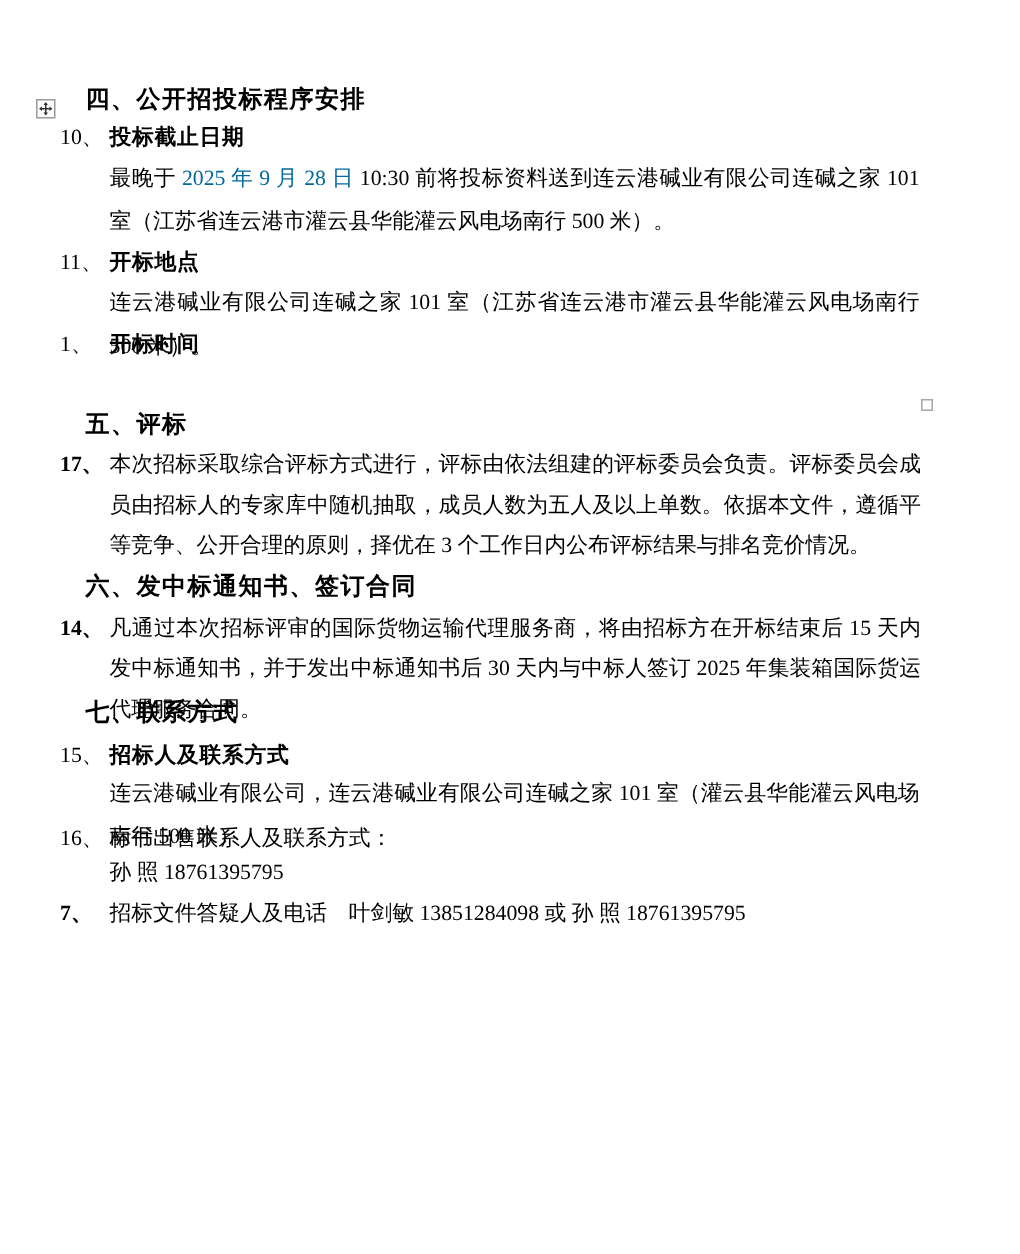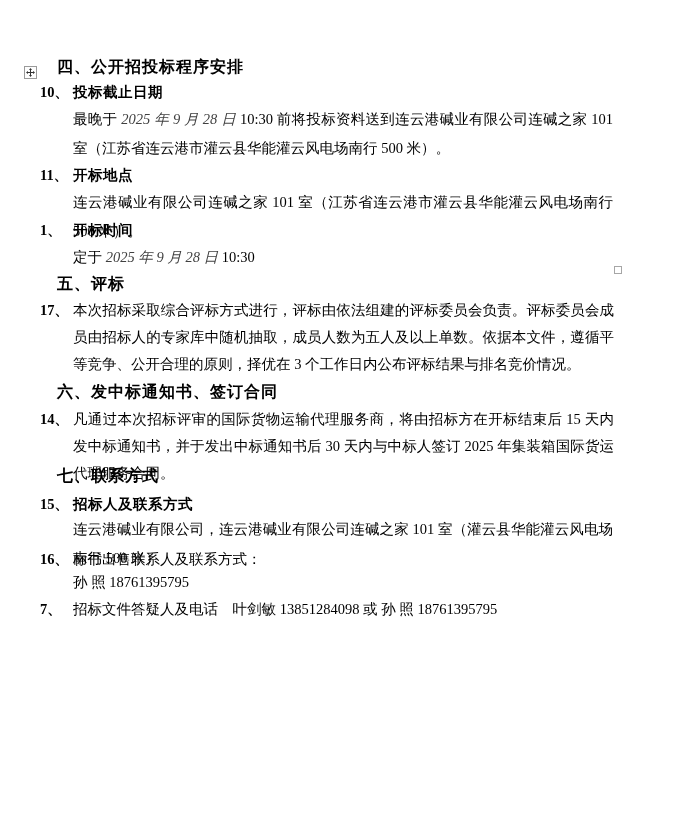--- a/index.html
+++ b/index.html
@@ -16,21 +16,21 @@
     font-family:"Liberation Sans","DejaVu Sans",sans-serif;
     font-weight:bold;font-size:16px;line-height:17px;letter-spacing:1px;
     white-space:nowrap;
   }
 
   
   .item{
     position:absolute;left:40px;font-size:14.5px;line-height:15px;white-space:nowrap;
   }
   .item .num{
-    display:inline-block;width:33px;font-weight:bold;
+    display:inline-block;width:33px;font-weight:normal;
     font-family:"Liberation Serif","DejaVu Serif",serif;
   }
   .item .title{
     font-family:"Liberation Sans","DejaVu Sans",sans-serif;
     font-weight:bold;letter-spacing:0.5px;
   }
   .item .title.plain{
     font-family:Liberation Sans, sans-serif;
     font-weight:normal;letter-spacing:0;
   }
@@ -43,21 +43,21 @@
   .para.nowrap{white-space:nowrap;text-align:left;}
 
   
   .numpara{position:absolute;left:40px;width:574px;font-size:14.5px;}
   .numpara .num{
     position:absolute;left:0;top:0;font-weight:bold;line-height:27px;
   }
   .numpara .text{margin:0 0 0 33px;text-align:justify;line-height:27px;}
   .numpara .text.single{line-height:15px;text-align:left;white-space:nowrap;}
 
-  .red{color:#404040;font-style:italic;}
+  .red{color:#0369a1;}
 
   
   .move-handle{
     position:absolute;left:24px;top:66px;width:13px;height:13px;
     border:1px solid #9a9a9a;background:#fdfdfd;box-sizing:border-box;
     display:flex;align-items:center;justify-content:center;cursor:move;
   }
   .move-handle svg{display:block;}
 
   
@@ -94,21 +94,20 @@
   <p class="para" style="top:105px"><span>最晚于 </span><span class="red">2025 年 9 月 28 日</span><span> 10:30 前将投标资料送到连云港碱业有限公司连碱之家 101 室（江苏省连云港市灌云县华能灌云风电场南行 500 米）。</span></p>
 
   <div class="item" style="top:168px">
     <span class="num">11、</span><span class="title">开标地点</span>
   </div>
   <p class="para" style="top:188px">连云港碱业有限公司连碱之家 101 室（江苏省连云港市灌云县华能灌云风电场南行 500 米）。</p>
 
   <div class="item" style="top:223px">
     <span class="num">1、</span><span class="title">开标时间</span>
   </div>
-  <p class="para nowrap" style="top:243px"><span>定于 </span><span class="red">2025 年 9 月 28 日</span><span> 10:30</span></p>
 
   <h1 class="sec" style="top:275px">五、评标</h1>
 
   <div class="numpara" style="top:297px">
     <span class="num">17、</span>
     <p class="text">本次招标采取综合评标方式进行，评标由依法组建的评标委员会负责。评标委员会成员由招标人的专家库中随机抽取，成员人数为五人及以上单数。依据本文件，遵循平等竞争、公开合理的原则，择优在 3 个工作日内公布评标结果与排名竞价情况。</p>
   </div>
 
   <h1 class="sec" style="top:383px">六、发中标通知书、签订合同</h1>
 

